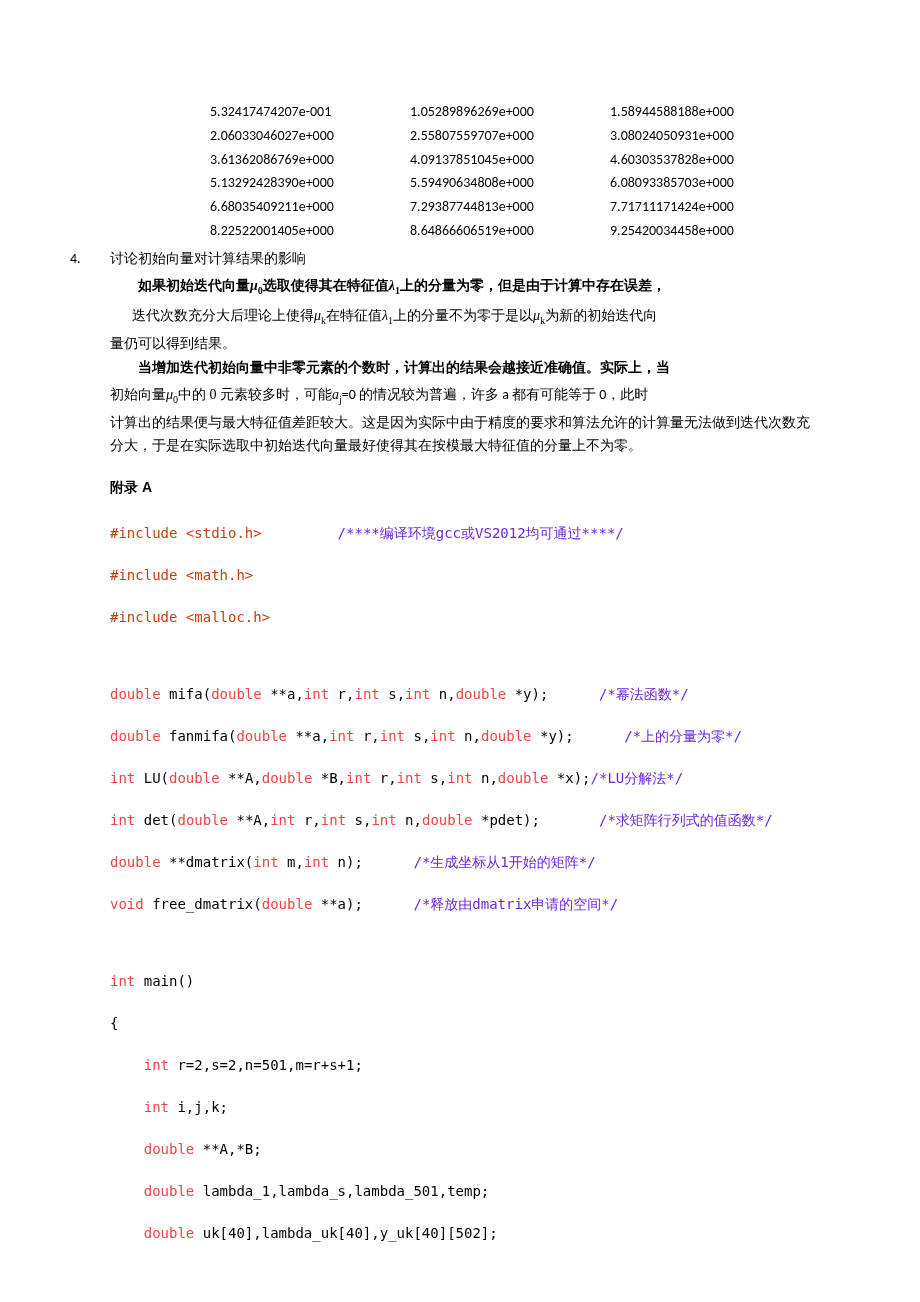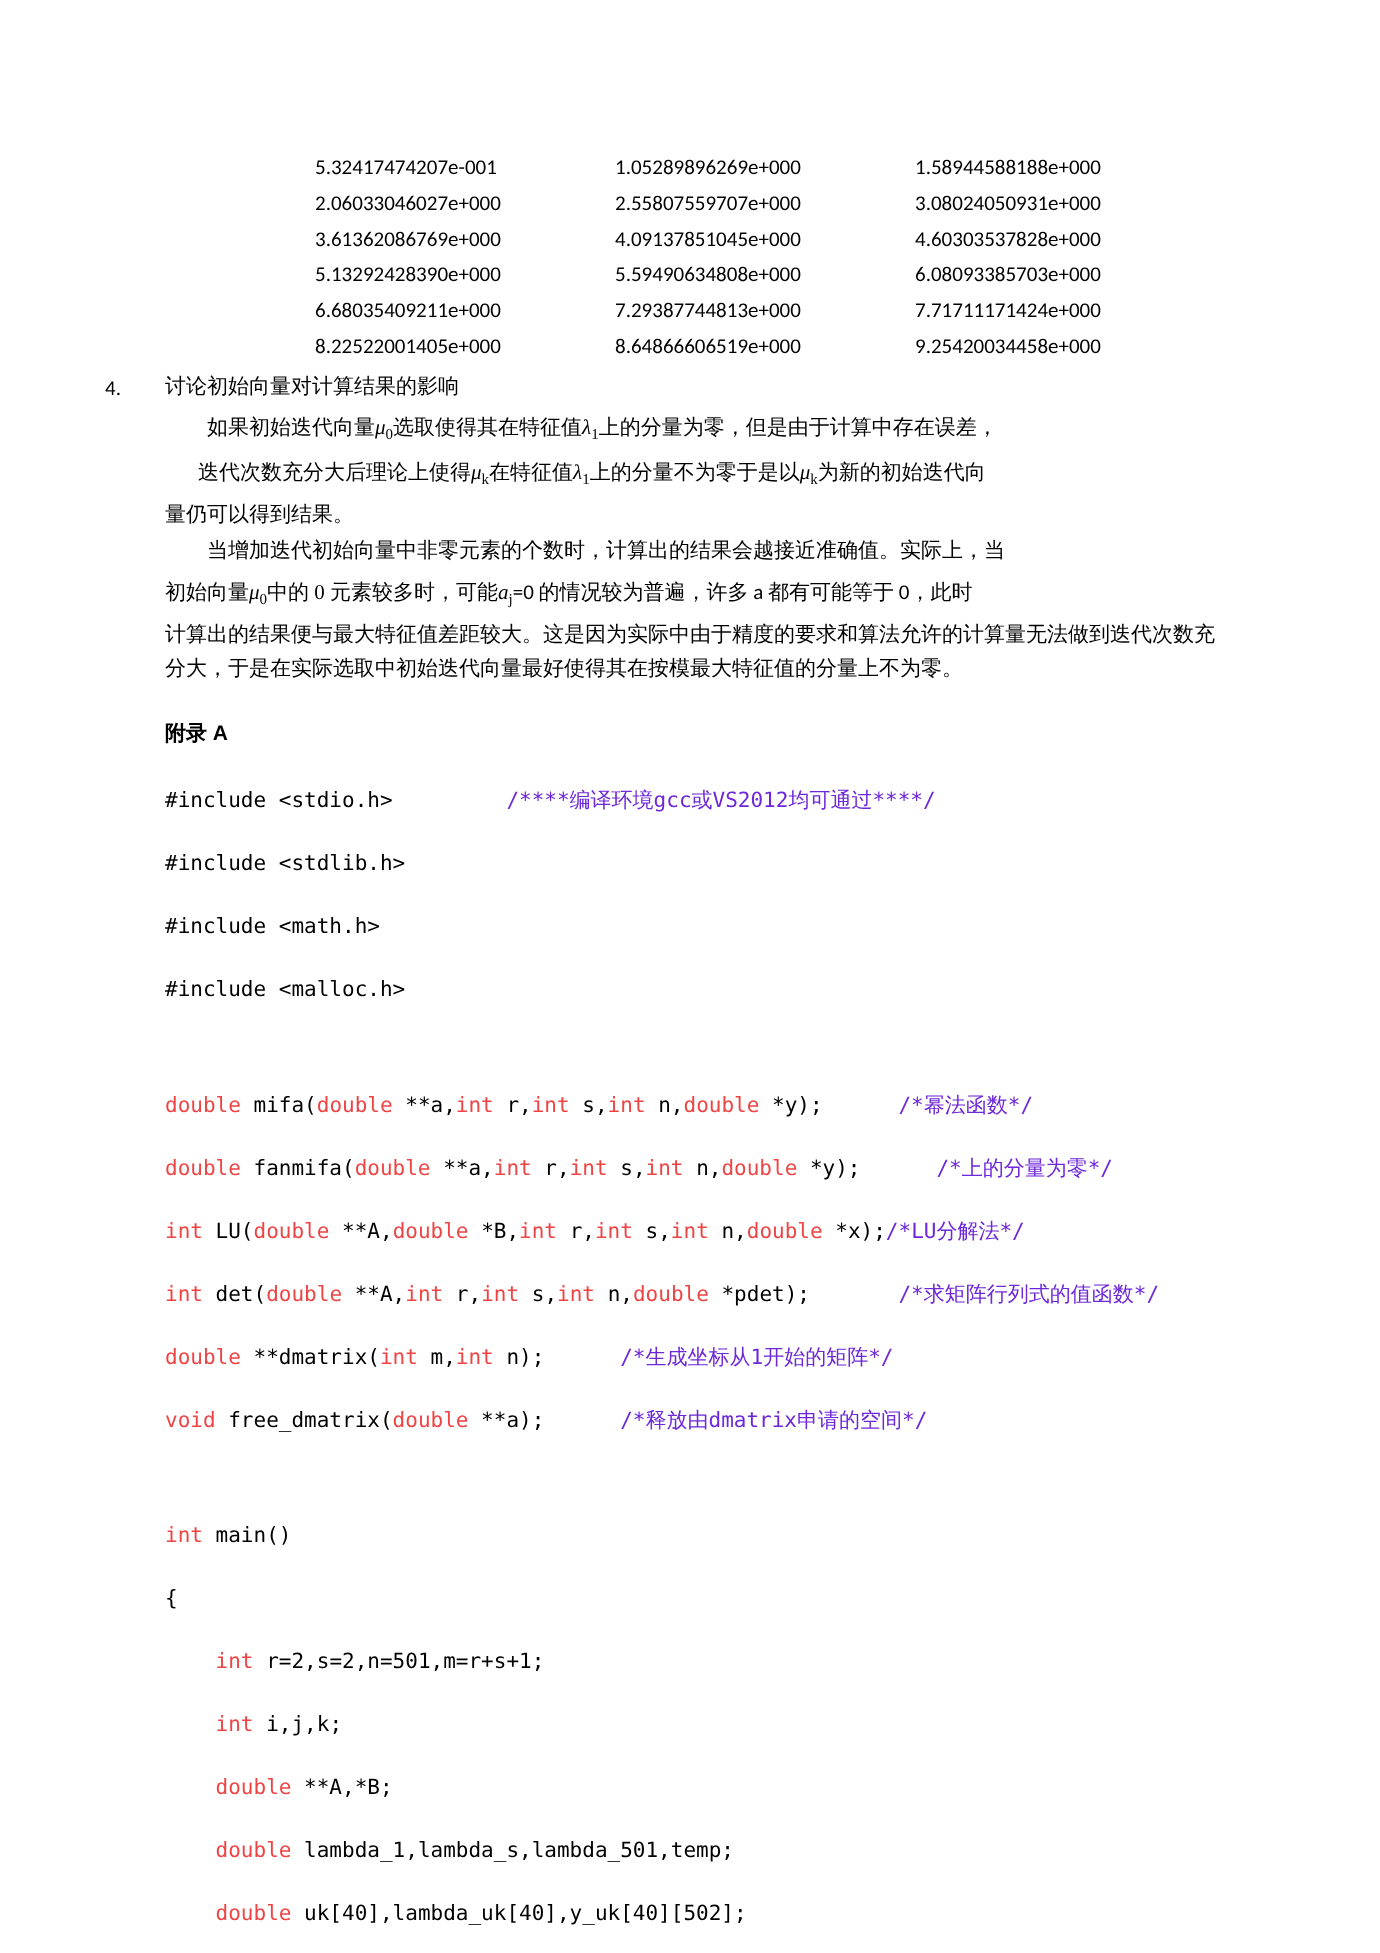--- a/index.html
+++ b/index.html
@@ -36,20 +36,21 @@
   .sect4 .num {
     width: 40px;
     font-family: "Calibri", Arial, sans-serif;
   }
   .para {
     margin: 0;
     text-align: justify;
   }
   .indent {
     text-indent: 2em;
+    font-weight: bold;
   }
   .math-i {
     font-family: "Times New Roman", serif;
     font-style: italic;
   }
   .math-sub {
     font-family: "Times New Roman", serif;
     font-size: 10px;
     vertical-align: sub;
   }
@@ -62,21 +63,21 @@
     font-weight: bold;
     margin-top: 18px;
     margin-bottom: 2px;
   }
   .code {
     font-family: "SimSun", "NSimSun", monospace;
     font-size: 14px;
     line-height: 1.5;
     white-space: pre;
   }
-  .c-pre { color: #000000; }
+  .c-pre { color: #c2410c; }
   .c-kw  { color: #ef4444; }
   .c-cm  { color: #6d28d9; }
   .gap { height: 14px; }
 </style>
 </head>
 <body>
 
 <div class="page">
 
   <div class="num-table">
@@ -132,21 +133,20 @@
   <p class="para" style="line-height:2.2;">
     <span>初始向量</span><span class="math-i">μ</span><span class="math-sub">0</span><span>中的 0 元素较多时，可能</span><span class="math-i">a</span><span class="math-sub">j</span><span class="sans">=0 的情况较为普遍，许多 a 都有可能等于 0，此时</span>
   </p>
 
   <p class="para">计算出的结果便与最大特征值差距较大。这是因为实际中由于精度的要求和算法允许的计算量无法做到迭代次数充分大，于是在实际选取中初始迭代向量最好使得其在按模最大特征值的分量上不为零。</p>
 
   <div class="appendix-title">附录 A</div>
 
   <div class="code">
 <div><span class="c-pre">#include</span><span class="c-pre"> &lt;stdio.h&gt;</span><span>         </span><span class="c-cm">/****编译环境gcc或VS2012均可通过****/</span></div>
-<div><span class="c-pre">#include</span><span class="c-pre"> &lt;stdlib.h&gt;</span></div>
 <div><span class="c-pre">#include</span><span class="c-pre"> &lt;math.h&gt;</span></div>
 <div><span class="c-pre">#include</span><span class="c-pre"> &lt;malloc.h&gt;</span></div>
 <div class="gap"></div>
 <div><span class="c-kw">double</span><span> mifa(</span><span class="c-kw">double</span><span> **a,</span><span class="c-kw">int</span><span> r,</span><span class="c-kw">int</span><span> s,</span><span class="c-kw">int</span><span> n,</span><span class="c-kw">double</span><span> *y);      </span><span class="c-cm">/*幂法函数*/</span></div>
 <div><span class="c-kw">double</span><span> fanmifa(</span><span class="c-kw">double</span><span> **a,</span><span class="c-kw">int</span><span> r,</span><span class="c-kw">int</span><span> s,</span><span class="c-kw">int</span><span> n,</span><span class="c-kw">double</span><span> *y);      </span><span class="c-cm">/*上的分量为零*/</span></div>
 <div><span class="c-kw">int</span><span> LU(</span><span class="c-kw">double</span><span> **A,</span><span class="c-kw">double</span><span> *B,</span><span class="c-kw">int</span><span> r,</span><span class="c-kw">int</span><span> s,</span><span class="c-kw">int</span><span> n,</span><span class="c-kw">double</span><span> *x);</span><span class="c-cm">/*LU分解法*/</span></div>
 <div><span class="c-kw">int</span><span> det(</span><span class="c-kw">double</span><span> **A,</span><span class="c-kw">int</span><span> r,</span><span class="c-kw">int</span><span> s,</span><span class="c-kw">int</span><span> n,</span><span class="c-kw">double</span><span> *pdet);       </span><span class="c-cm">/*求矩阵行列式的值函数*/</span></div>
 <div><span class="c-kw">double</span><span> **dmatrix(</span><span class="c-kw">int</span><span> m,</span><span class="c-kw">int</span><span> n);      </span><span class="c-cm">/*生成坐标从1开始的矩阵*/</span></div>
 <div><span class="c-kw">void</span><span> free_dmatrix(</span><span class="c-kw">double</span><span> **a);      </span><span class="c-cm">/*释放由dmatrix申请的空间*/</span></div>
 <div class="gap"></div>

